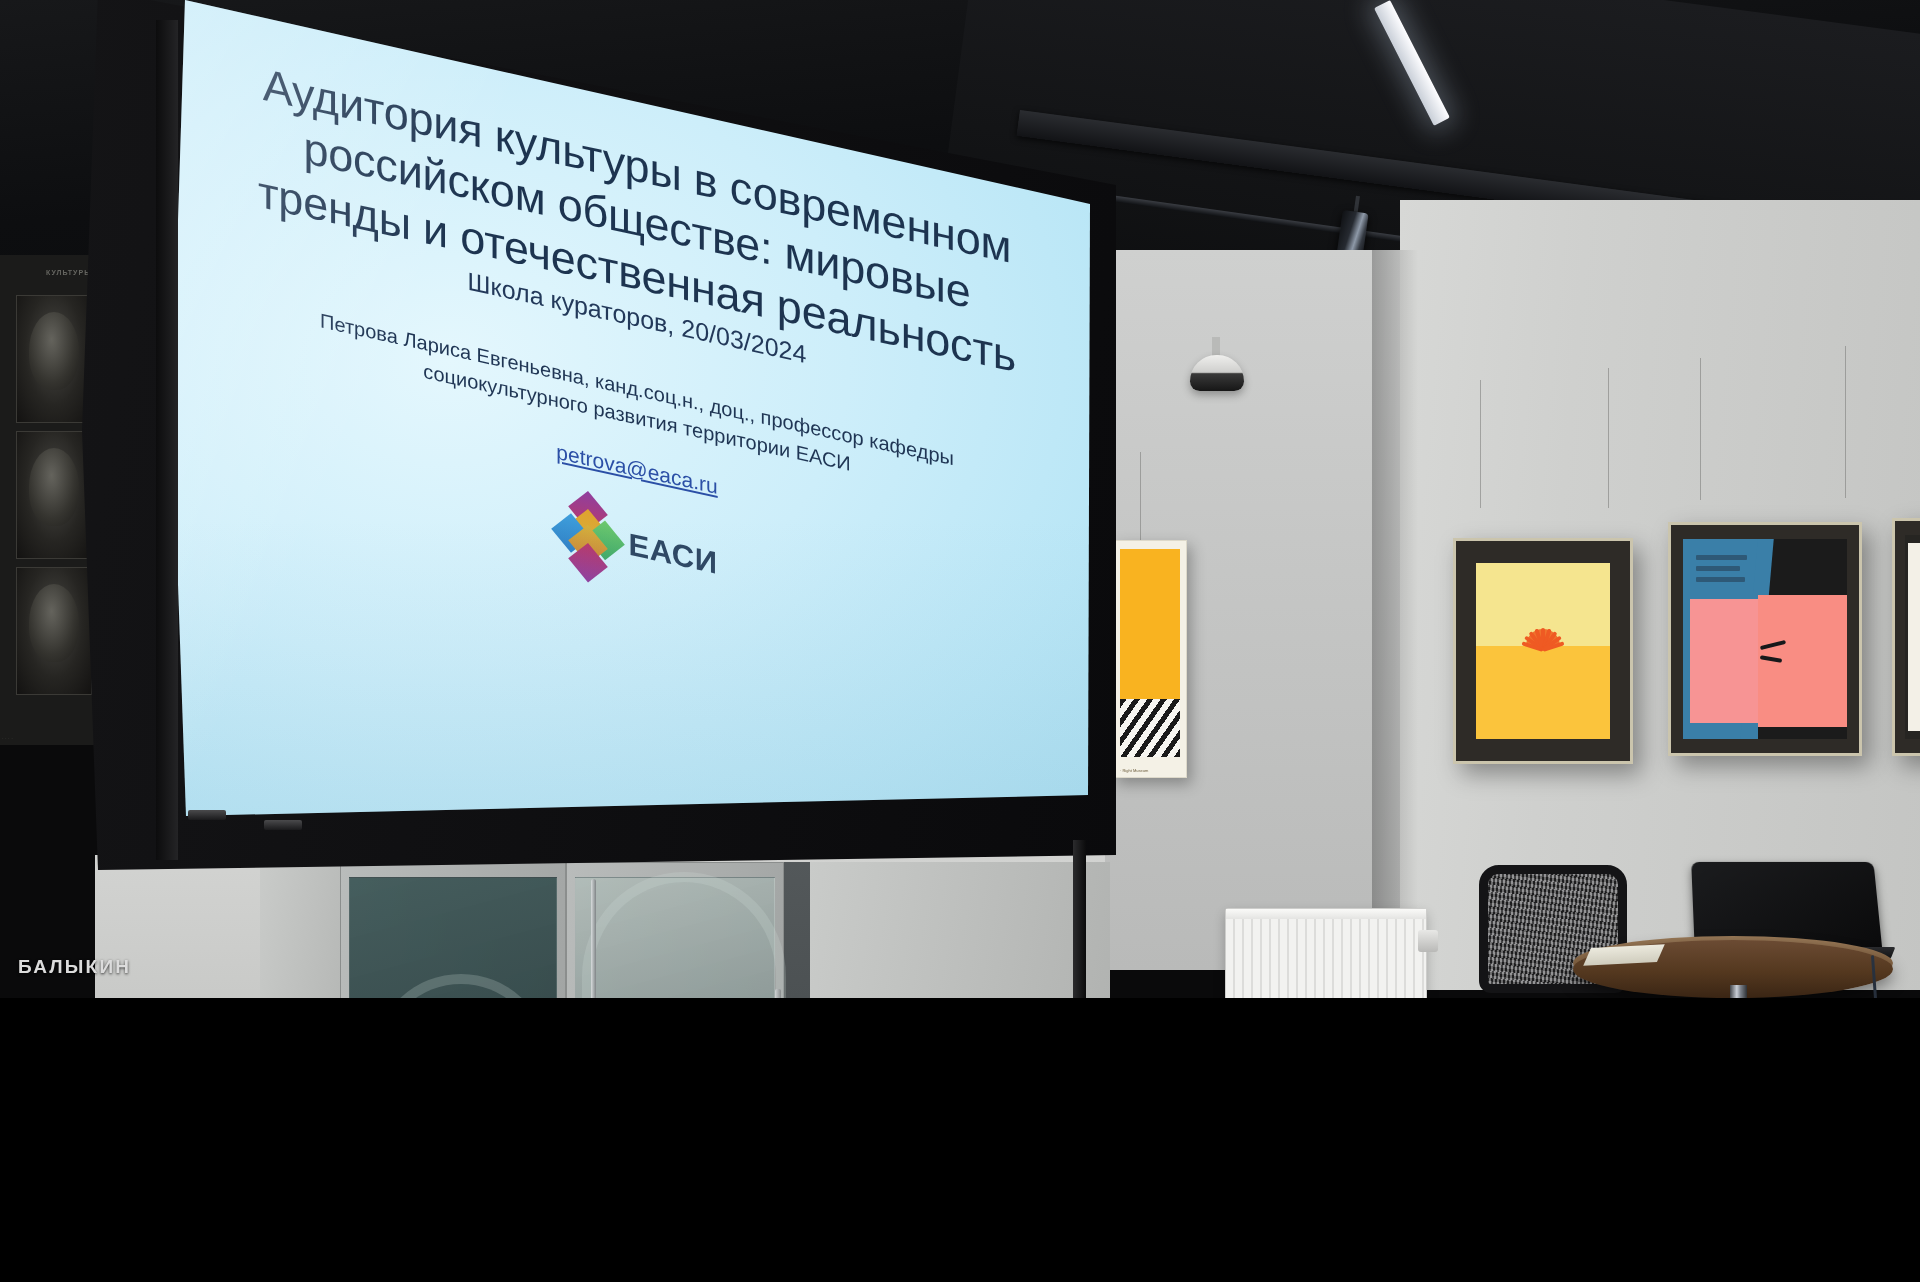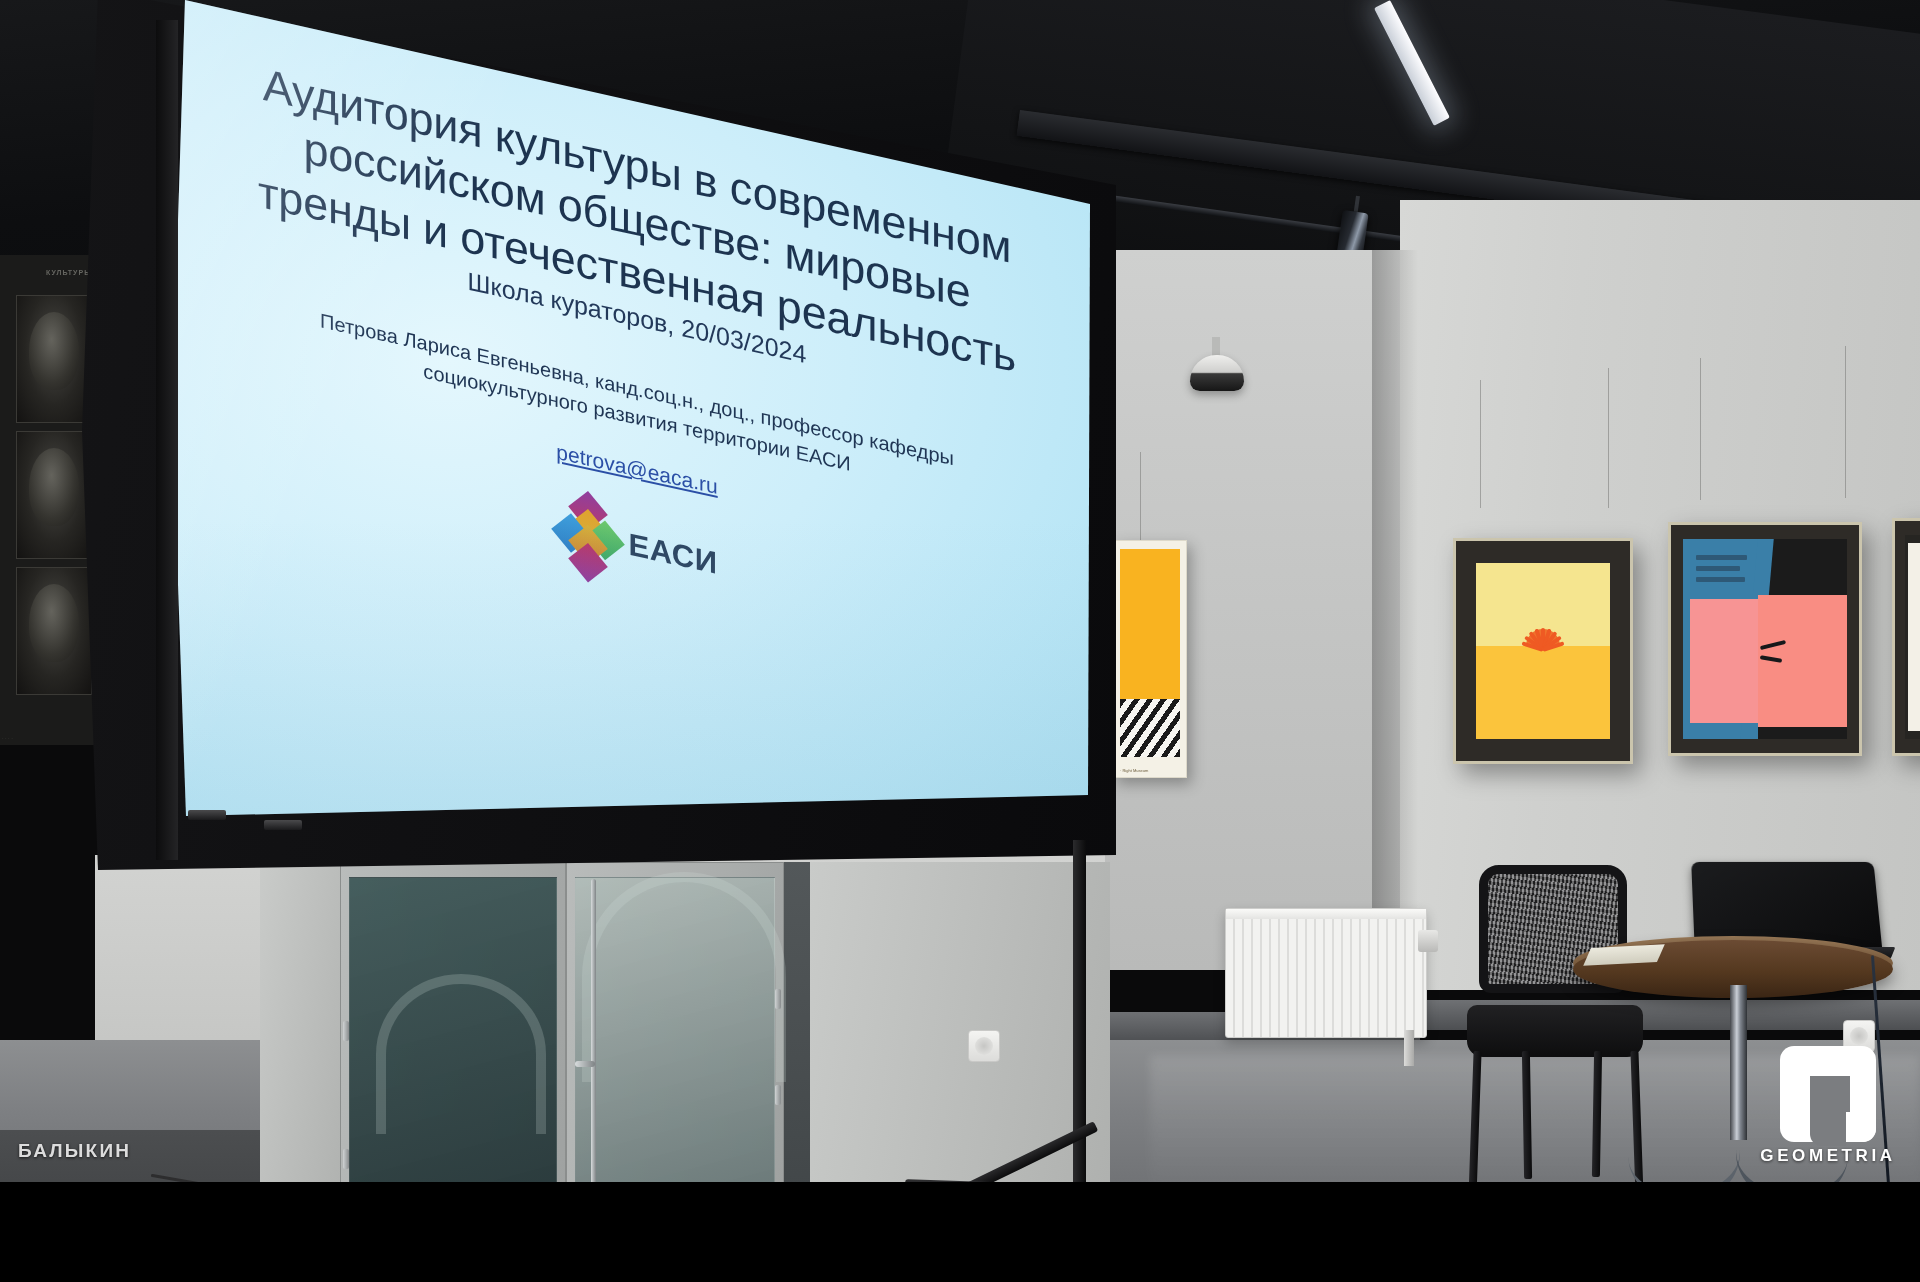--- a/index.html
+++ b/index.html
@@ -1,20 +1,20 @@
 <!DOCTYPE html>
 <html><head>
 <meta charset="utf-8">
 <style>
   html,body{margin:0;padding:0;background:#000;}
   body{font-family:"Liberation Sans", sans-serif;}
 
   #stage{
     position:relative;
-    width:1920px;height:1182px;
+    width:1920px;height:998px;
     overflow:hidden;
     background:#121212;
   }
 
   
   .room{position:absolute;inset:0;background:#0a0a0b;}
 
   
   .ceiling{
     position:absolute;left:0;top:0;width:1920px;height:330px;
@@ -656,24 +656,15 @@
       <div class="screen-left-post"></div>
       <div class="screen-clip" style="left:196px;top:830px;"></div>
       <div class="screen-clip" style="left:120px;top:820px;"></div>
     </div>
 
     <div class="stand-post"></div>
     <div class="stand-foot2"></div>
     <div class="stand-foot"></div>
 
     <div class="wm-balykin">БАЛЫКИН</div>
-    <div class="wm-geo">
-      <div class="geo-mark">
-        <div class="outer"></div>
-        <div class="notch"></div>
-        <div class="notch2"></div>
-        <div class="hook"></div>
-      </div>
-      <div class="geo-word">GEOMETRIA</div>
-    </div>
 
   </div>
 </div>
 
 </body></html>

